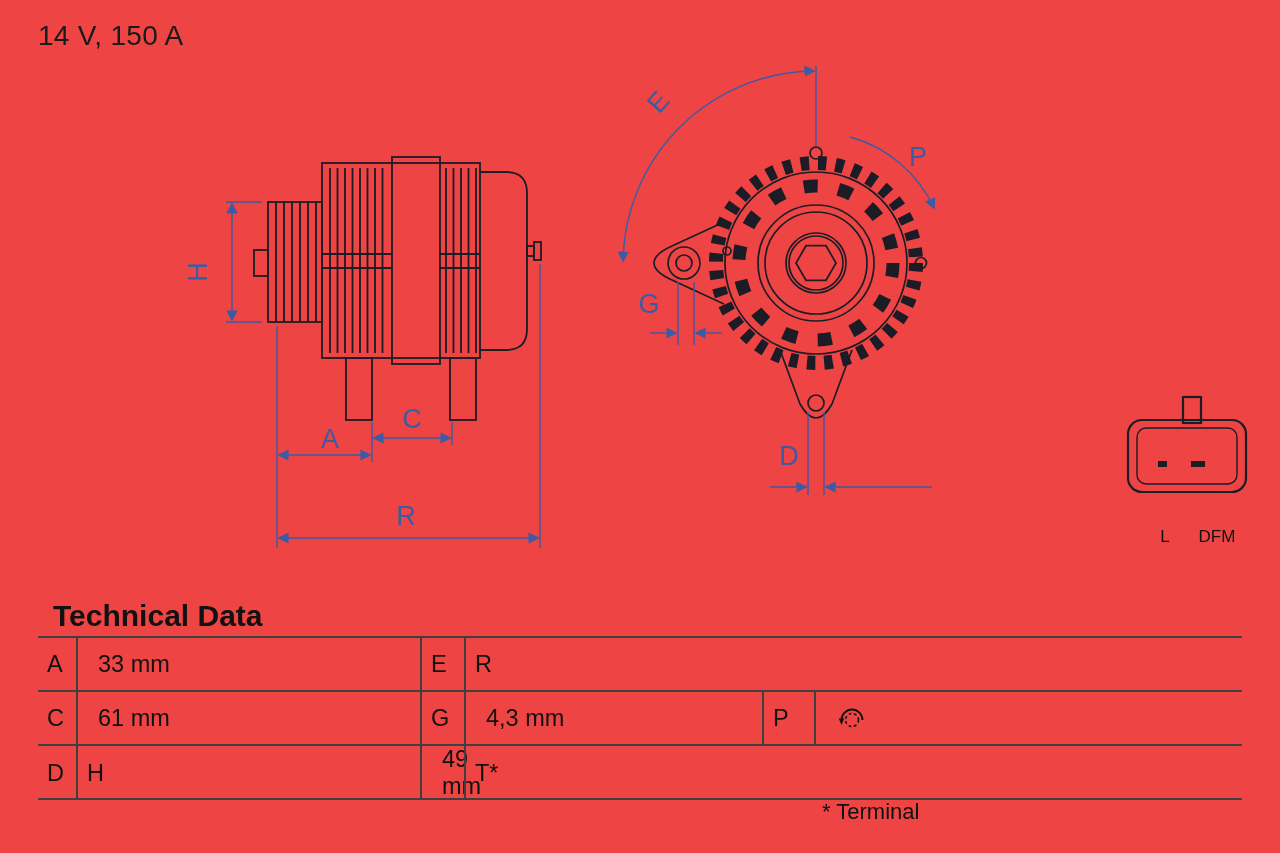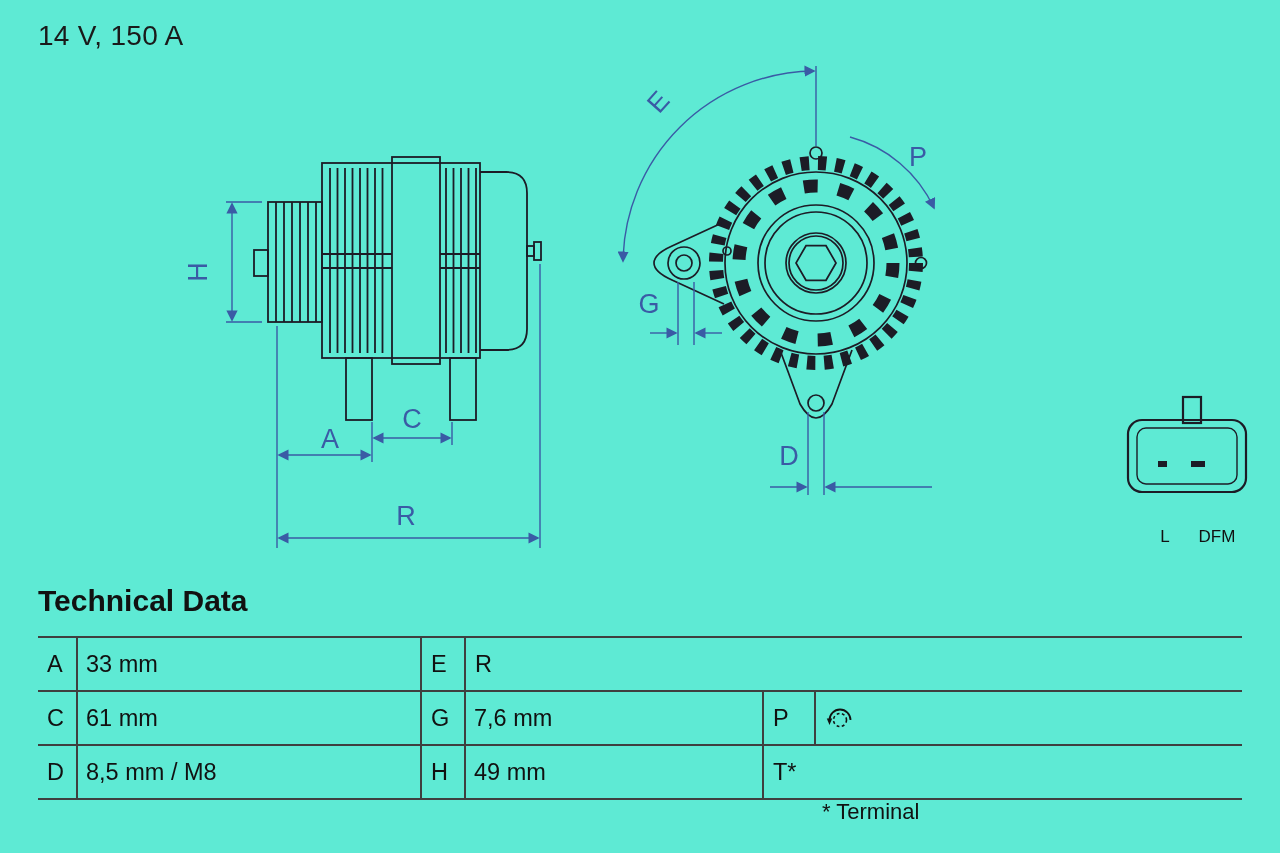--- a/index.html
+++ b/index.html
@@ -1,42 +1,42 @@
 <!DOCTYPE html>
 <html><head>
 <meta charset="utf-8">
 <style>
   html,body { margin:0; padding:0; background:#ffffff; }
   .page {
-    position:relative; width:1280px; height:853px; background:#5eead4;
+    position:relative; width:1280px; height:853px; background:#ef4444;
     font-family:"Liberation Sans", sans-serif; color:#111; overflow:hidden;
   }
   .spec-title {
     position:absolute; left:38px; top:20px;
     font-size:28px; font-weight:500; letter-spacing:0.3px; color:#1a1a1a;
   }
   .drawing { position:absolute; left:0; top:0; }
   .tech-heading {
-    position:absolute; left:38px; top:584px; margin:0;
+    position:absolute; left:38px; top:584px; margin:15px;
     font-size:30px; font-weight:700; color:#111;
   }
   .tech-table {
     position:absolute; left:38px; top:636px; width:1204px;
     border-top:2px solid #3f3f3f;
   }
   .trow {
     display:grid;
     grid-template-columns:38px 344px 44px 298px 52px 428px;
     height:52px;
     border-bottom:2px solid #3f3f3f;
     font-size:23.5px;
   }
   .cell { display:flex; align-items:center; height:100%; box-sizing:border-box; }
   .cell.lab { padding-left:9px; }
-  .cell.val { padding-left:8px; }
+  .cell.val { padding-left:20px; }
   .cell.vline { border-left:2px solid #3f3f3f; }
   .rot-icon { display:inline-block; vertical-align:middle; }
   .footnote {
     position:absolute; left:822px; top:799px; font-size:22px; color:#111;
   }
 </style>
 </head>
 <body>
 
 <div class="page">
@@ -139,33 +139,32 @@
     <div class="trow">
       <div class="cell lab">A</div>
       <div class="cell val vline">33 mm</div>
       <div class="cell lab vline">E</div>
       <div class="cell lab vline">R</div>
     </div>
     <div class="trow">
       <div class="cell lab">C</div>
       <div class="cell val vline">61 mm</div>
       <div class="cell lab vline">G</div>
-      <div class="cell val vline">7,6 mm</div>
+      <div class="cell val vline">4,3 mm</div>
       <div class="cell lab vline">P</div>
       <div class="cell val vline">
         <svg class="rot-icon" width="32" height="28" viewBox="0 0 32 28">
           <circle cx="16" cy="16" r="6.5" fill="none" stroke="#111" stroke-width="1.6" stroke-dasharray="2.8 2.5"></circle>
           <path d="M26.5 16 A10.5 10.5 0 0 0 5.5 16" fill="none" stroke="#111" stroke-width="1.8"></path>
           <path d="M2.8 14.5 L8.2 14.5 L5.5 21 Z" fill="#111"></path>
         </svg>
       </div>
     </div>
     <div class="trow">
       <div class="cell lab">D</div>
-      <div class="cell val vline">8,5 mm / M8</div>
       <div class="cell lab vline">H</div>
       <div class="cell val vline">49 mm</div>
       <div class="cell lab vline">T*</div>
     </div>
   </div>
 
   <div class="footnote">* Terminal</div>
 
 </div>
 

